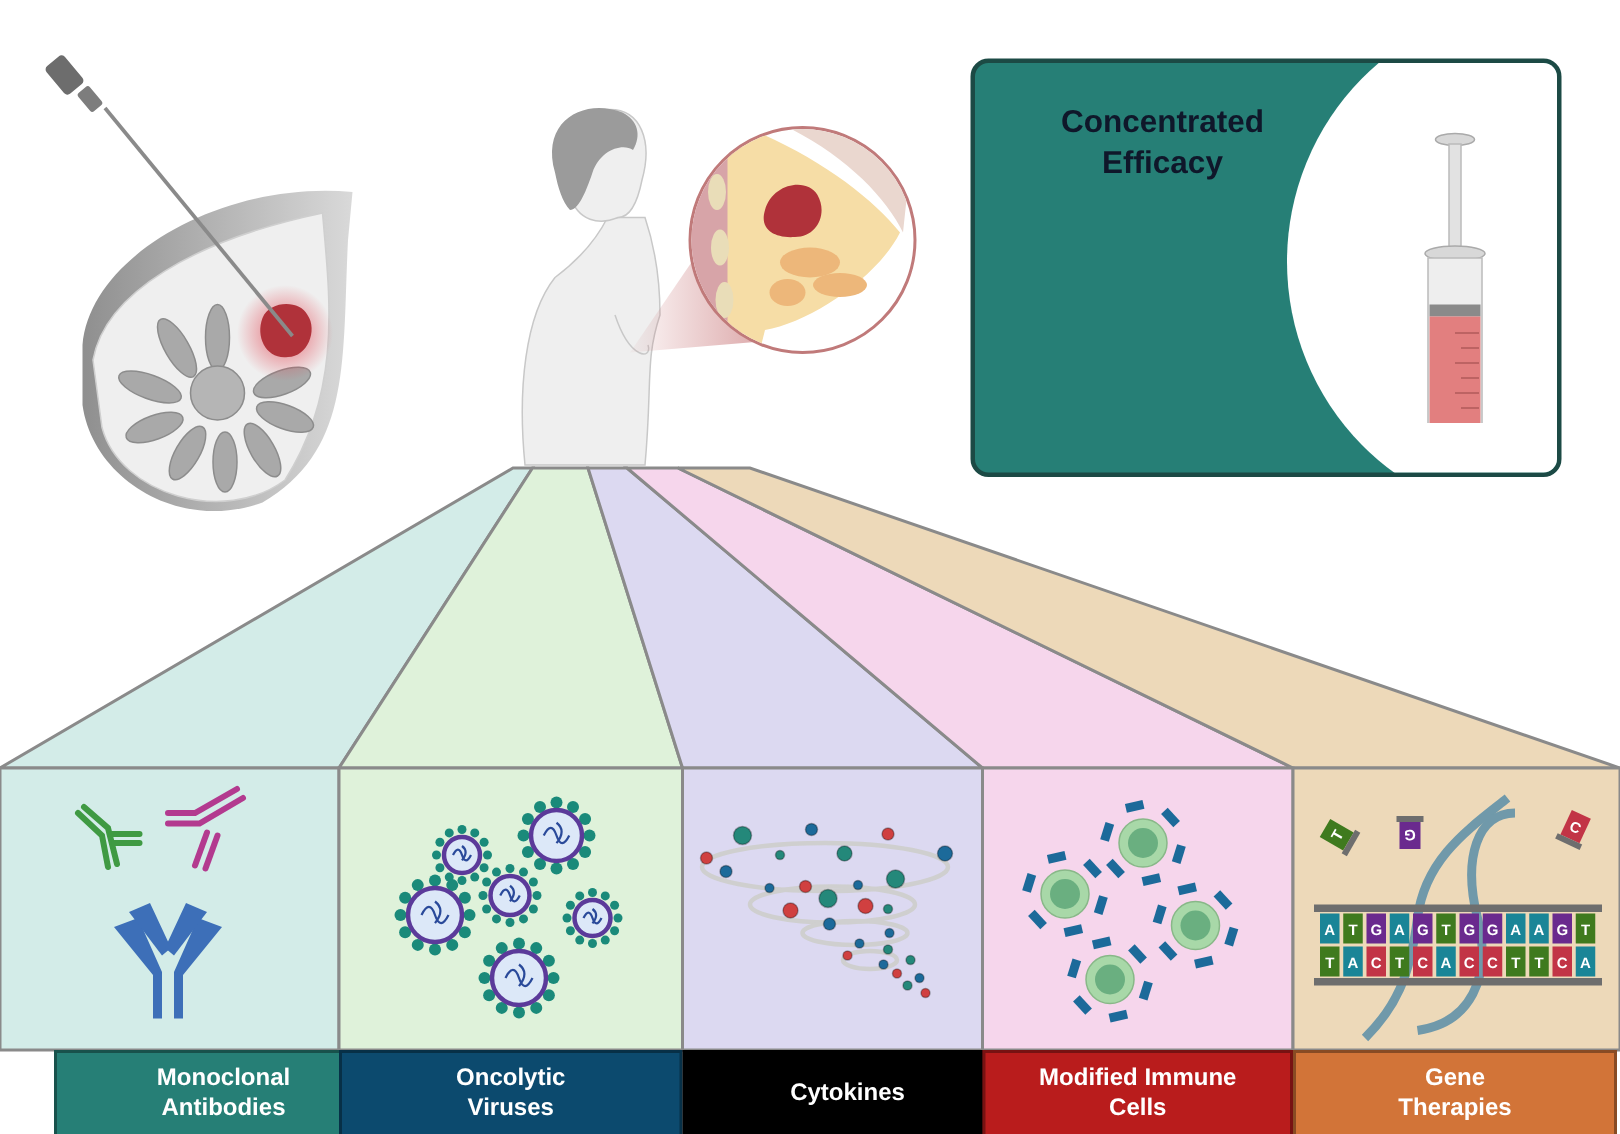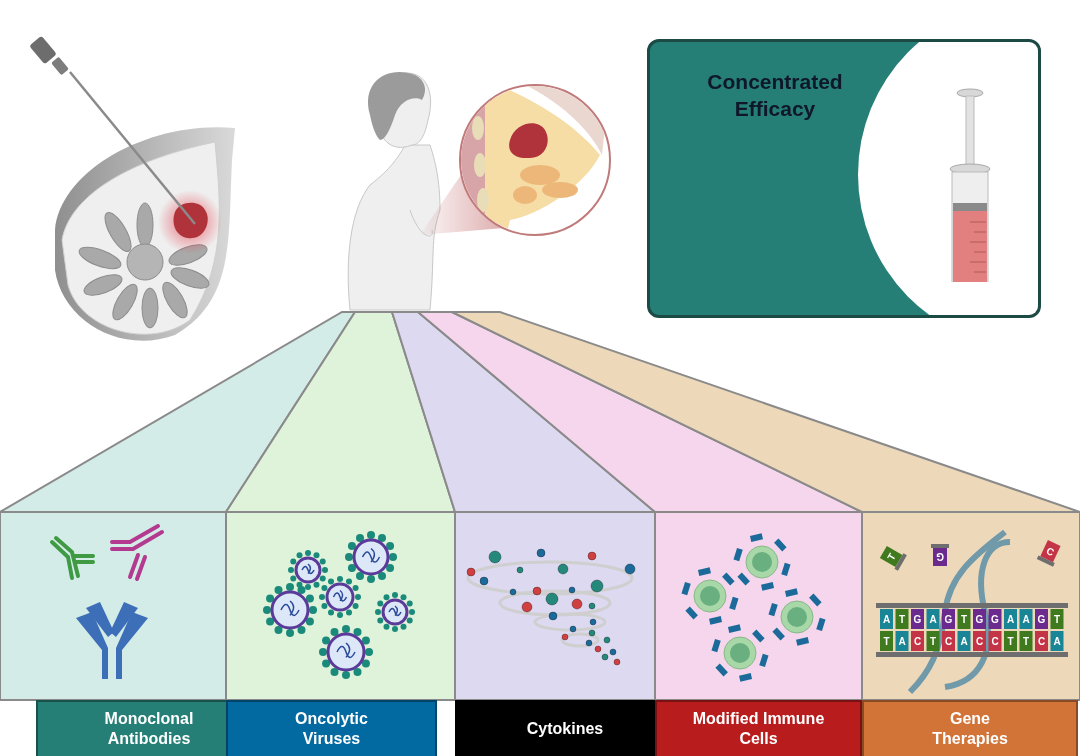--- a/index.html
+++ b/index.html
@@ -414,21 +414,21 @@
           <text x="1050" y="43" fill="#fff" font-size="10" font-weight="bold" text-anchor="middle" font-family="Liberation Sans, sans-serif">C</text>
         </g>
       </g>
   </svg>
 
   <div id="labels">
       <div class="label-box" style="left: 0px; width: 226px; background: rgb(38, 127, 118); margin-left: 36px;">
         <span>Monoclonal
 Antibodies</span>
       </div>
-      <div class="label-box" style="left: 226px; width: 211px; background: #0369a1;">
+      <div class="label-box" style="left: 226px; width: 229px; background: #0c4a6e;">
         <span>Oncolytic
 Viruses</span>
       </div>
       <div class="label-box" style="left: 455px; width: 220px; background: #000000;">
         <span>Cytokines</span>
       </div>
       <div class="label-box" style="left: 655px; width: 207px; background: #b91c1c;">
         <span>Modified Immune
 Cells</span>
       </div>

